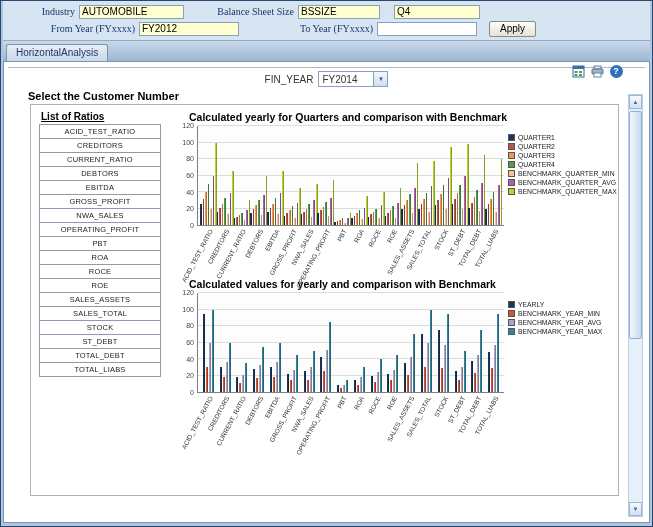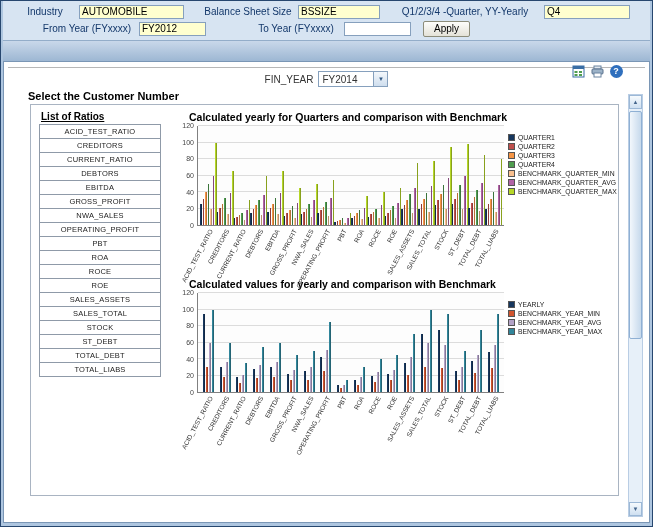--- a/index.html
+++ b/index.html
@@ -9,28 +9,28 @@
 
   
   .titlebar { height:17px; background:linear-gradient(#4f82c2,#1c4a8c); color:#fff;
               font-size:11px; font-weight:bold; display:flex; align-items:center; gap:5px;
               padding-left:4px; flex:0 0 auto; }
   .win-icon::before { content:"◆"; color:#f0c23e; font-size:9px; }
 
   
   .form-band { background:#d7e4f2; border-bottom:1px solid #93adc9; padding:2px 0 3px; flex:0 0 auto; }
   .form-row { display:flex; align-items:center; height:17px; font-size:10px; color:#14386b; }
-  .form-row label { text-align:center; }
+  .form-row label { text-align:right;font-family:Liberation Serif, serif; }
   .sp12{width:12px}.sp18{width:18px}.sp10{width:10px}.sp36{width:36px}.sp46{width:46px}
   .lw60{width:60px}.lw92{width:92px}.lw150{width:150px}.lw96{width:96px}.lw88{width:88px}
   .fld { height:14px; border:1px solid #86a0bd; font-size:10px; padding:0 2px; margin-left:4px;
          font-family:"Liberation Sans",sans-serif; color:#000; }
   .yellow { background:#ffffcf; }
   .white { background:#fff; }
-  .w105{width:105px}.w82{width:82px}.w86{width:86px}.w76{width:67px}
+  .w105{width:105px}.w82{width:82px}.w86{width:86px}.w76{width:100px}
   .apply-btn { margin-left:12px; height:16px; font-size:10px; padding:0 10px;
                background:linear-gradient(#fdfdfb,#e4e2d8); border:1px solid #8c8c7a; border-radius:2px; }
 
   
   .tabstrip { height:20px; background:linear-gradient(#c9d8ea,#9db7d3); display:flex;
               align-items:flex-end; padding-left:3px; flex:0 0 auto; }
   .tab { font-size:10px; color:#1f3864; background:linear-gradient(#e7eef7,#c8d7e8);
          border:1px solid #7a96b5; border-bottom:none; border-radius:3px 3px 0 0;
          padding:2px 9px 3px; margin-right:2px; cursor:default; }
   .tab.active { background:#fff; font-weight:bold; position:relative; top:1px; }
@@ -111,35 +111,35 @@
 
   <div class="form-band">
     <div class="form-row">
       <span class="sp12"></span>
       <label class="lw60">Industry</label>
       <input class="fld yellow w105" value="AUTOMOBILE" style="">
       <span class="sp18"></span>
       <label class="lw92">Balance Sheet Size</label>
       <input class="fld yellow w82" value="BSSIZE" style="">
       <span class="sp10"></span>
-      <label class="lw150">Q1/2/3/4 -Quarter, YY-Yearly</label>
       <input class="fld yellow w86" value="Q4" style="">
     </div>
     <div class="form-row">
       <span class="sp36"></span>
       <label class="lw96">From Year (FYxxxx)</label>
       <input class="fld yellow w76" value="FY2012" style="">
       <span class="sp46"></span>
       <label class="lw88">To Year (FYxxxx)</label>
       <input class="fld white w76" value="" style="">
       <button class="apply-btn">Apply</button>
     </div>
   </div>
 
   <div class="tabstrip">
+    <div class="tab">HorizontalAnalysis</div>
   </div>
 
   <div class="main-panel">
 
     <div class="toolbar-icons">
       <span class="tb-icon">
         <svg width="13" height="13" viewBox="0 0 13 13">
           <rect x="1" y="1" width="11" height="11" fill="#ffffff" stroke="#3a6ea5"></rect>
           <rect x="1" y="1" width="11" height="3" fill="#3a6ea5"></rect>
           <rect x="2.5" y="6" width="3" height="2" fill="#4f9d4f"></rect>

